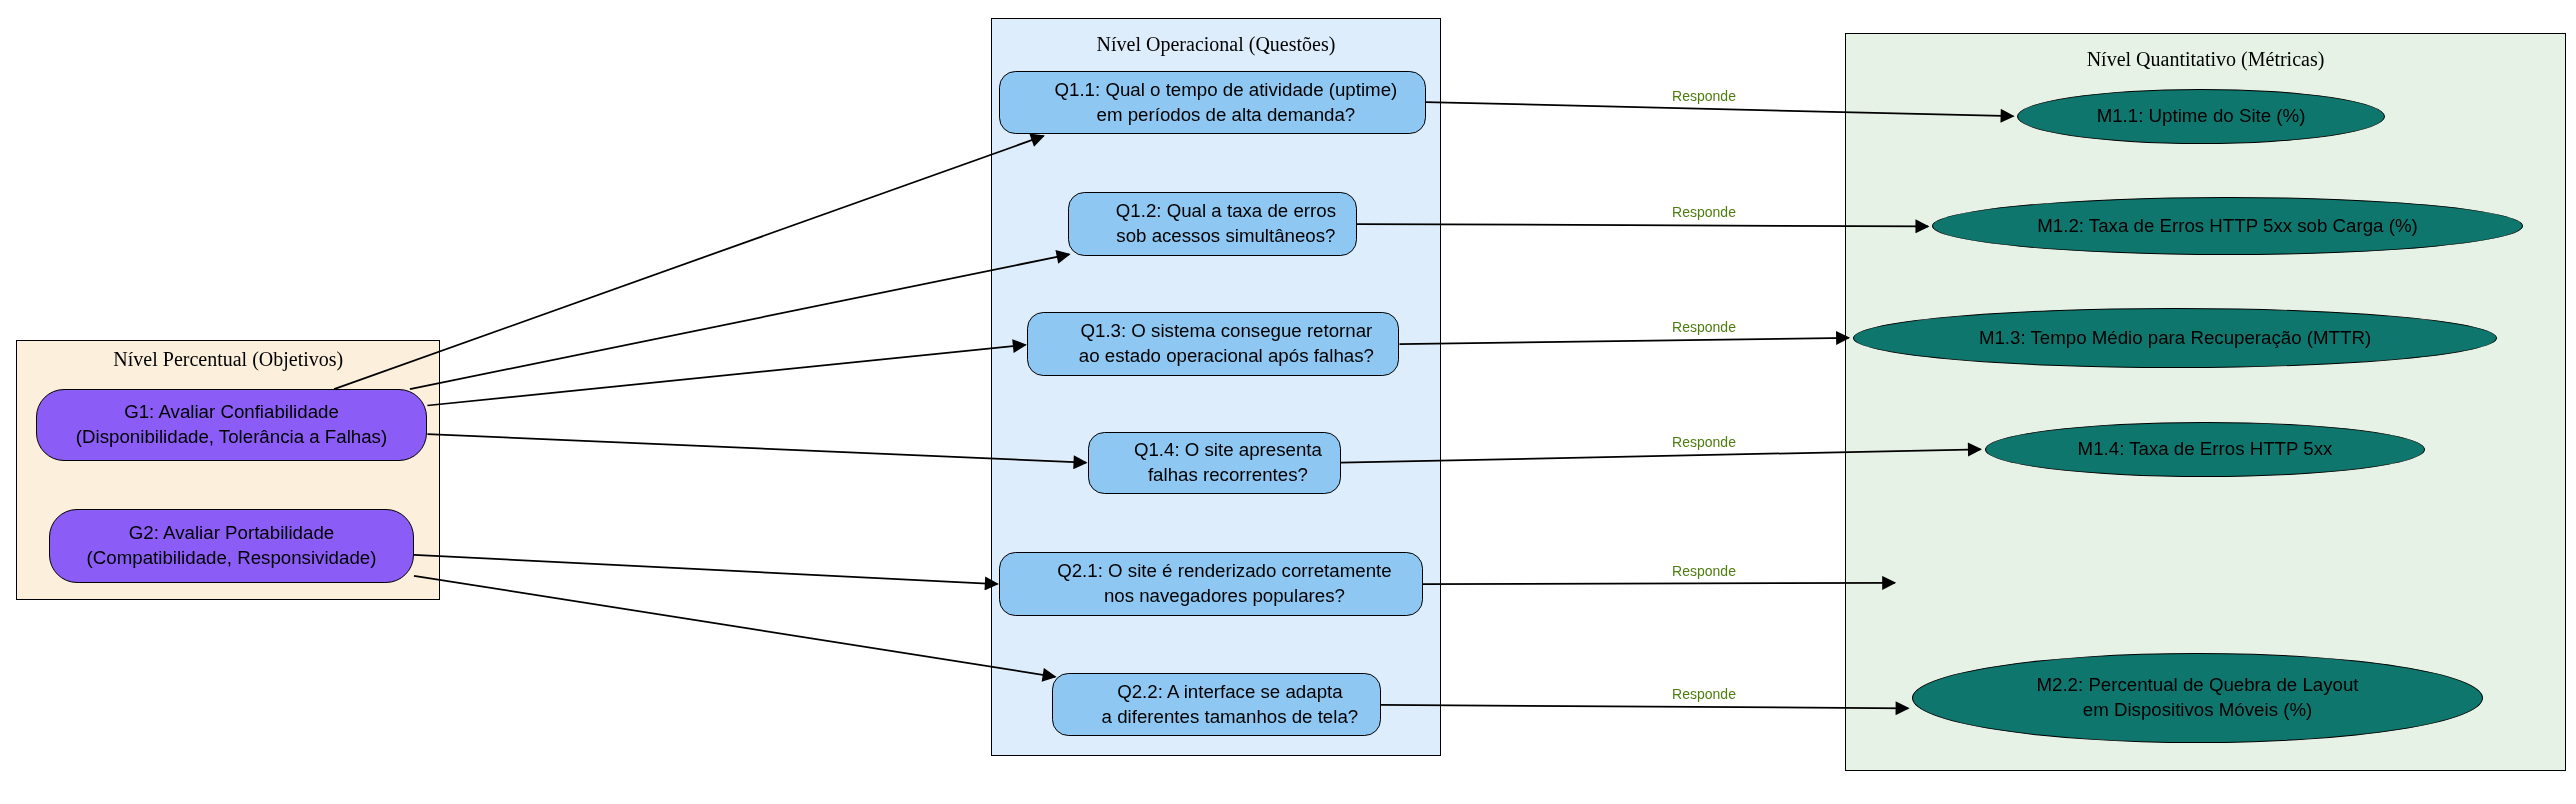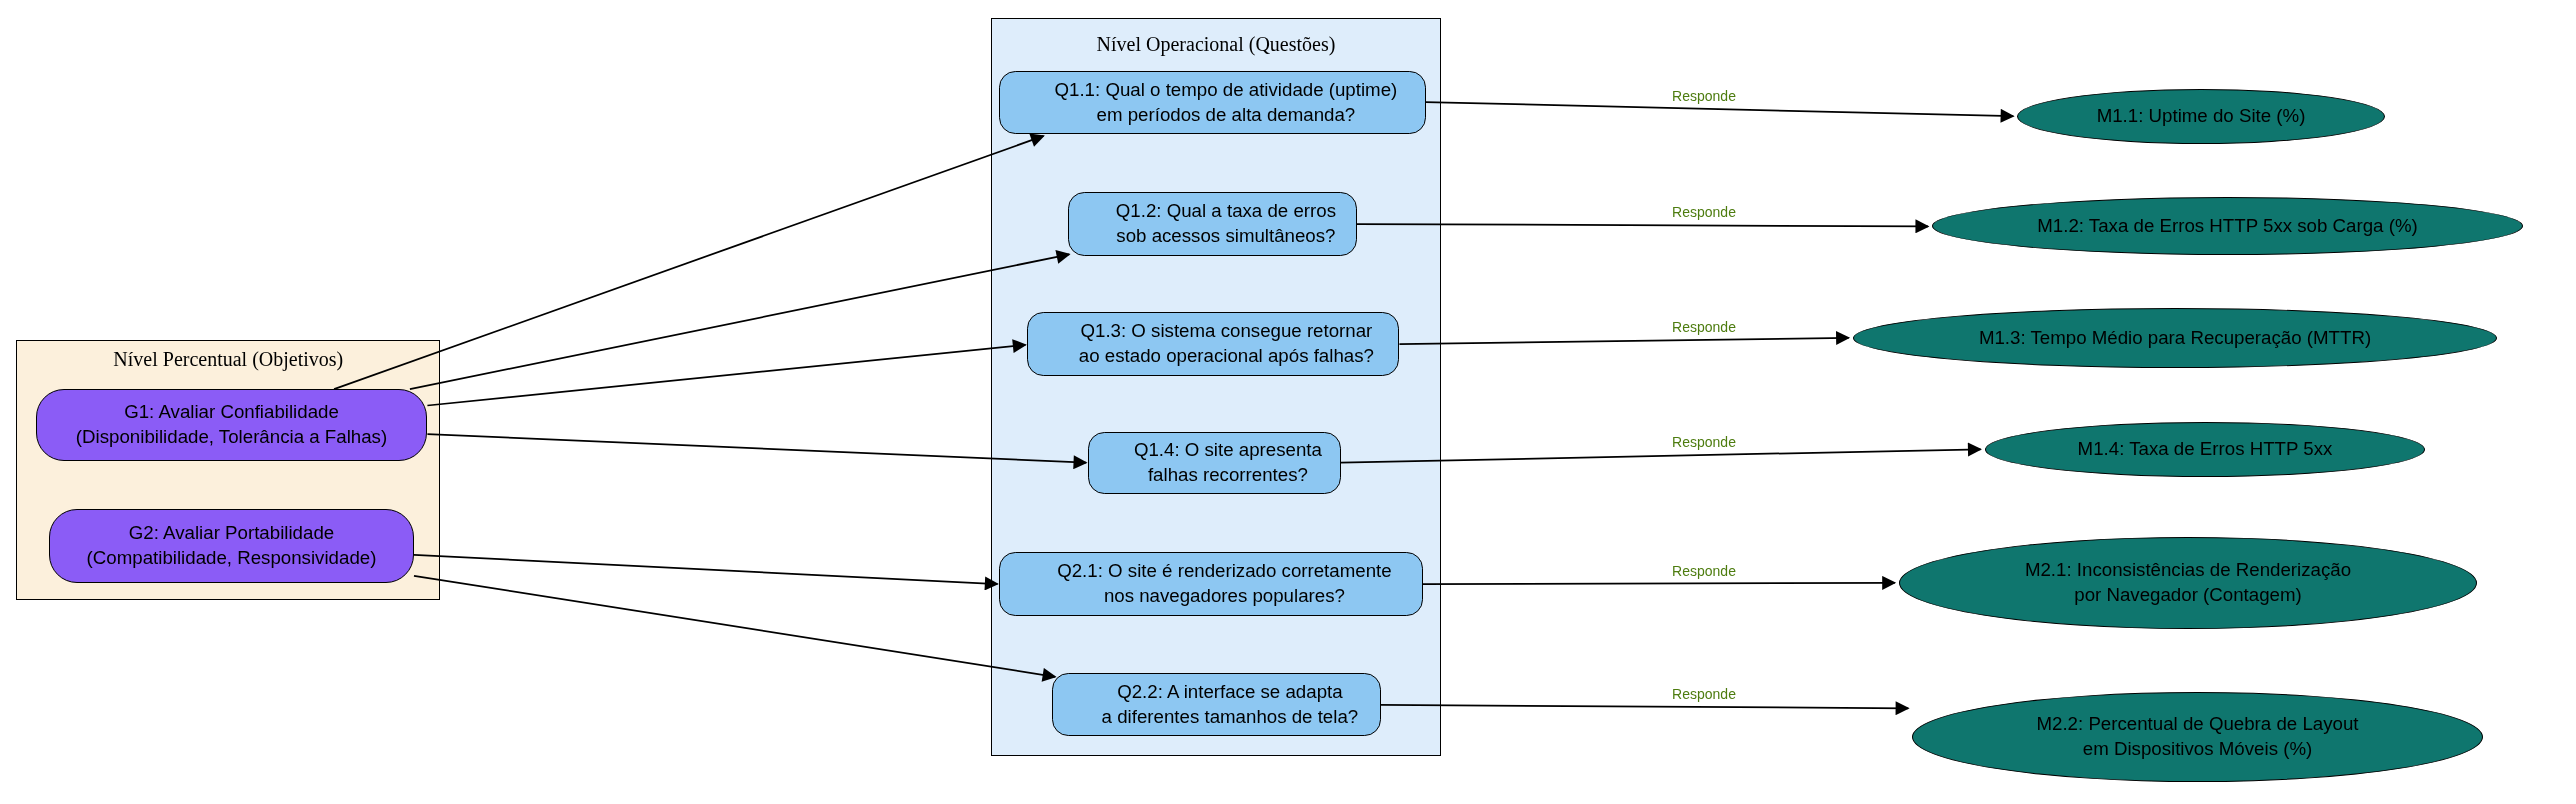--- a/index.html
+++ b/index.html
@@ -62,20 +62,23 @@
 <div class="canvas">
 
   <section class="cluster" style="left:16.3px; top:340px; width:424px; height:260px; background:#FCF0DC;">
     <div class="cluster-title" style="margin-top:7px;">Nível Percentual (Objetivos)</div>
   </section>
 
   <section class="cluster" style="left:991px; top:18px; width:450px; height:738px; background:#DEEDFB;">
     <div class="cluster-title" style="margin-top:14px;">Nível Operacional (Questões)</div>
   </section>
 
+  <section class="cluster" style="left:1845px; top:33px; width:721px; height:738px; background:#E6F2E5;">
+    <div class="cluster-title" style="margin-top:14px;">Nível Quantitativo (Métricas)</div>
+  </section>
 
   <svg class="edges-layer" width="2576" height="804" viewBox="0 0 4414 1378" xmlns="http://www.w3.org/2000/svg">
     <defs>
       <marker id="arrow" viewBox="0 0 10 10" refX="9" refY="5" markerWidth="10" markerHeight="8" orient="auto" markerUnits="strokeWidth">
         <path d="M 0 0 L 10 5 L 0 10 z" fill="#000"></path>
       </marker>
     </defs>
 
     <line x1="572" y1="667" x2="1788" y2="233" stroke="#000" stroke-width="3" marker-end="url(#arrow)"></line>
     <line x1="702" y1="667" x2="1832" y2="436" stroke="#000" stroke-width="3" marker-end="url(#arrow)"></line>
@@ -107,23 +110,21 @@
 falhas recorrentes?</div>
   <div class="node question" style="left:999px; top:552px; width:424px; height:64px;">Q2.1: O site é renderizado corretamente
 nos navegadores populares?</div>
   <div class="node question" style="left:1052px; top:673px; width:329px; height:63px;">Q2.2: A interface se adapta
 a diferentes tamanhos de tela?</div>
 
   <div class="node metric" style="left:2017px; top:89px; width:368px; height:55px;">M1.1: Uptime do Site (%)</div>
   <div class="node metric" style="left:1932px; top:197px; width:591px; height:58px;">M1.2: Taxa de Erros HTTP 5xx sob Carga (%)</div>
   <div class="node metric" style="left:1853px; top:308px; width:644px; height:60px;">M1.3: Tempo Médio para Recuperação (MTTR)</div>
   <div class="node metric" style="left:1985px; top:422px; width:440px; height:55px;">M1.4: Taxa de Erros HTTP 5xx</div>
-  <div class="node metric" style="left:1899px; top:537px; width:578px; height:92px;">M2.1: Inconsistências de Renderização
-por Navegador (Contagem)</div>
-  <div class="node metric" style="left:1912px; top:692px; width:571px; height:90px;">M2.2: Percentual de Quebra de Layout
+  <div class="node metric" style="left:1912px; top:653px; width:571px; height:90px;">M2.2: Percentual de Quebra de Layout
 em Dispositivos Móveis (%)</div>
 
   <div class="edge-label" style="left:1704px; top:96px;">Responde</div>
   <div class="edge-label" style="left:1704px; top:212px;">Responde</div>
   <div class="edge-label" style="left:1704px; top:327px;">Responde</div>
   <div class="edge-label" style="left:1704px; top:442px;">Responde</div>
   <div class="edge-label" style="left:1704px; top:571px;">Responde</div>
   <div class="edge-label" style="left:1704px; top:694px;">Responde</div>
 
 </div>

